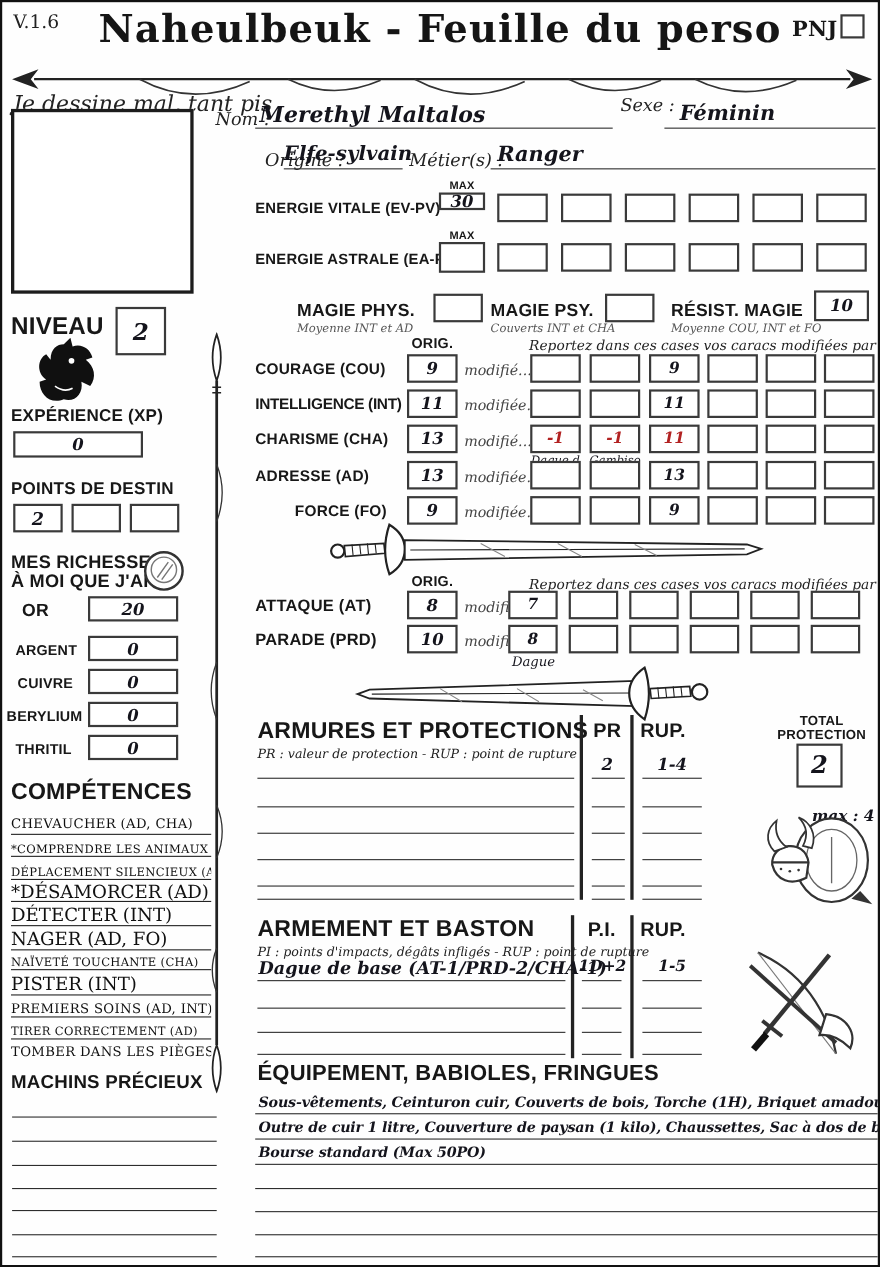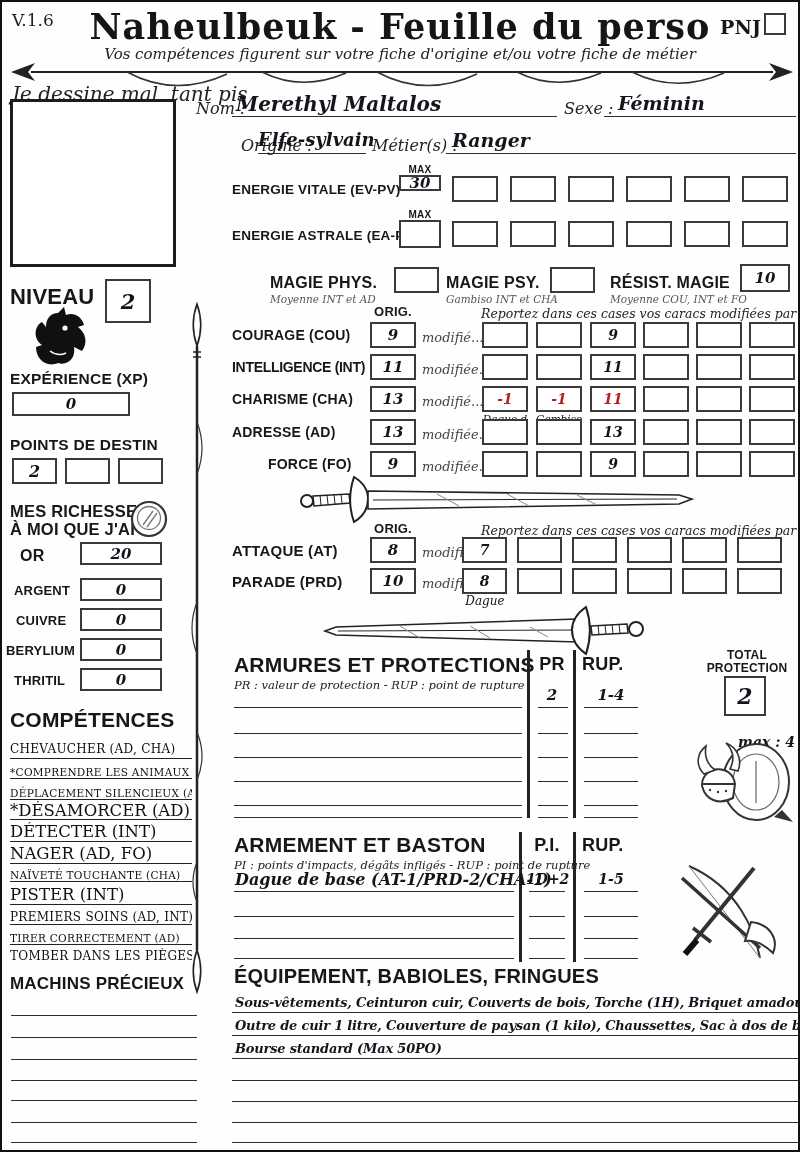--- a/index.html
+++ b/index.html
@@ -22,34 +22,33 @@
 </style>
 </head>
 <body>
 
 <div id="page">
 
   <div class="abs sc" style="left:10px;top:8px;font-size:17px;font-style:normal;">V.1.6</div>
   <div class="abs" style="left:0;top:4px;width:100%;text-align:center;font-family:'DejaVu Serif',serif;font-weight:bold;font-size:35px;letter-spacing:1px;color:#151515;">Naheulbeuk - Feuille du perso</div>
   <div class="abs hd" style="left:718px;top:14px;font-size:19px;font-family:'DejaVu Serif',serif;">PNJ</div>
   <div class="bx" style="left:762px;top:11px;width:22px;height:22px;"></div>
-  <div class="abs sc" style="left:0;top:43px;width:100%;text-align:center;font-size:15px;white-space:normal;">Vos compétences figurent sur votre fiche d'origine et/ou votre fiche de métier</div>
   <svg class="abs" style="left:5px;top:57px;" width="790" height="28" viewBox="0 0 790 28">
     <line x1="24" y1="13" x2="766" y2="13" stroke="#222" stroke-width="2"></line>
     <path d="M4,13 L28,4 L21,13 L28,22 Z" fill="#222"></path>
     <path d="M786,13 L762,4 L769,13 L762,22 Z" fill="#222"></path>
     <path d="M120,13 q48,26 100,2 M255,13 q40,20 84,1 M370,13 q48,26 100,2 M510,13 q40,20 84,1 M625,13 q44,22 92,1" stroke="#333" fill="none" stroke-width="1.5"></path>
   </svg>
 
   <div class="abs sc" style="left:10px;top:80px;font-size:20px;">Je dessine mal, tant pis</div>
   <div class="abs" style="left:8px;top:97px;width:160px;height:162px;border:3px solid #1c1c1c;background:#fff;"></div>
 
   <div class="abs sc" style="left:194px;top:97px;font-size:16px;">Nom :</div>
   <div class="abs ln" style="left:230px;top:90px;width:325px;height:24px;"><span class="hw" style="font-size:20px;padding-left:4px;">Merethyl Maltalos</span></div>
-  <div class="abs sc" style="left:562px;top:97px;font-size:16px;">Sexe :</div>
+  <div class="abs sc" style="left:562px;top:84px;font-size:16px;">Sexe :</div>
   <div class="abs ln" style="left:602px;top:90px;width:192px;height:24px;"><span class="hw" style="font-size:19px;padding-left:14px;">Féminin</span></div>
   <div class="abs sc" style="left:194px;top:134px;font-size:16px;margin-left:45px;">Origine :</div>
   <div class="abs ln" style="left:256px;top:127px;width:108px;height:24px;"><span class="hw" style="font-size:18px;">Elfe-sylvain</span></div>
   <div class="abs sc" style="left:370px;top:134px;font-size:16px;">Métier(s) :</div>
   <div class="abs ln" style="left:444px;top:127px;width:350px;height:24px;"><span class="hw" style="font-size:19px;padding-left:6px;">Ranger</span></div>
 
   <div class="abs hd" style="left:230px;top:180px;font-size:13.5px;">ENERGIE VITALE (EV-PV)</div>
   <div class="abs hd" style="left:397px;top:162px;width:42px;text-align:center;font-size:10px;">MAX</div>
   <div class="bx" style="left:397px;top:173px;width:42px;height:16px;text-align:center;">
       <span class="hw" style="font-size:15px;">30</span>
@@ -99,21 +98,21 @@
 
   <div class="abs hd" style="left:268px;top:272px;font-size:16px;">MAGIE PHYS.</div>
   <div class="bx" style="left:392px;top:265px;width:45px;height:26px;">
       <span class="hw" style="font-size:14px;"></span>
     </div>
   <div class="abs sc cap" style="left:268px;top:291px;">Moyenne INT et AD</div>
   <div class="abs hd" style="left:444px;top:272px;font-size:16px;">MAGIE PSY.</div>
   <div class="bx" style="left:548px;top:265px;width:45px;height:26px;">
       <span class="hw" style="font-size:14px;"></span>
     </div>
-  <div class="abs sc cap" style="left:444px;top:291px;">Gambiso INT et CHA</div>
+  <div class="abs sc cap" style="left:444px;top:291px;">Couverts INT et CHA</div>
   <div class="abs hd" style="left:608px;top:272px;font-size:16px;">RÉSIST. MAGIE</div>
   <div class="bx" style="left:738px;top:262px;width:50px;height:28px;">
       <span class="hw" style="font-size:15px;">10</span>
     </div>
   <div class="abs sc cap" style="left:608px;top:291px;">Moyenne COU, INT et FO</div>
 
   <div class="abs hd" style="left:368px;top:302px;width:46px;text-align:center;font-size:13px;">ORIG.</div>
   <div class="abs sc" style="left:479px;top:304px;font-size:12.5px;">Reportez dans ces cases vos caracs modifiées par le matériel</div>
 
   <div class="abs hd" style="left:230px;top:325px;font-size:14px;">COURAGE (COU)</div>

